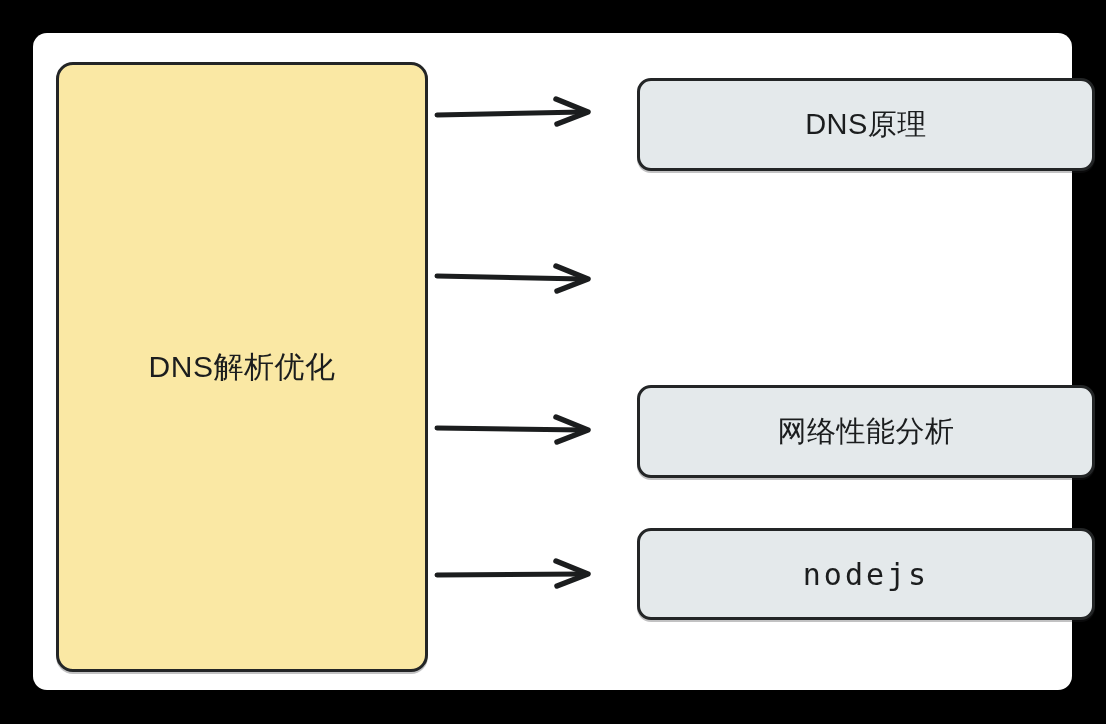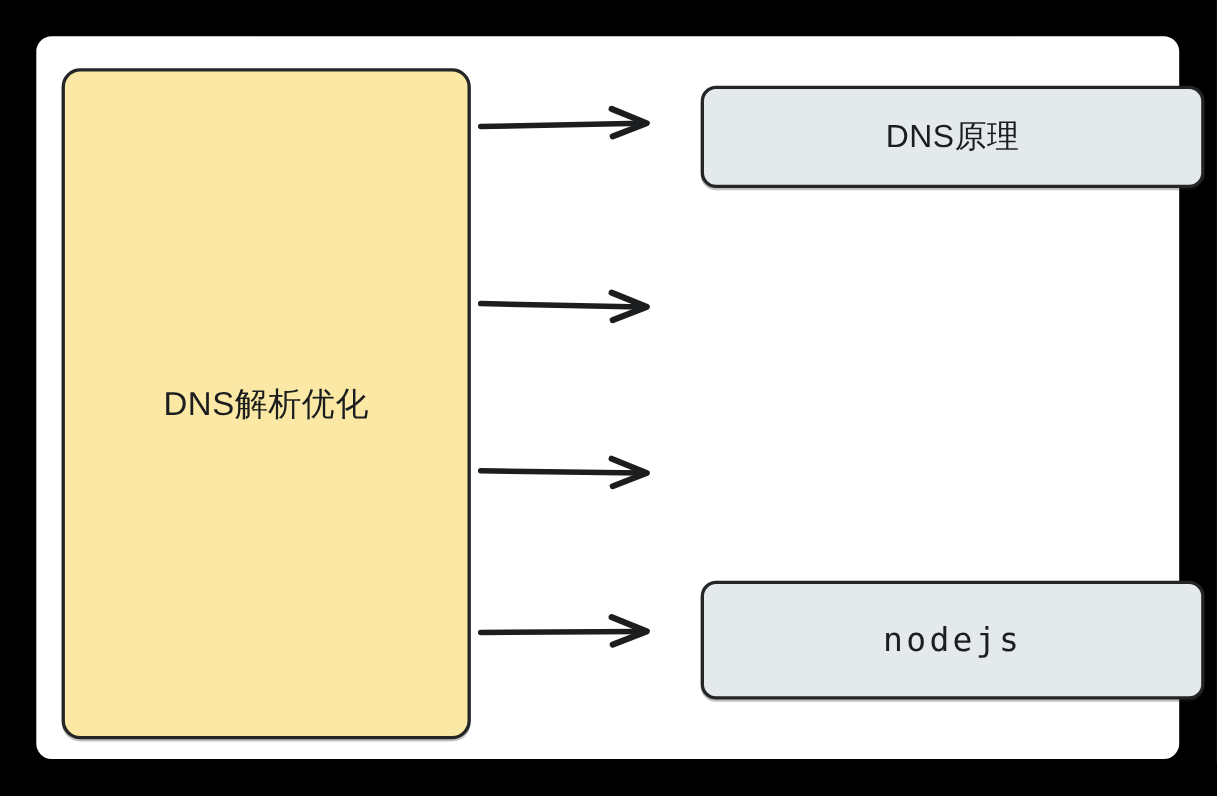--- a/index.html
+++ b/index.html
@@ -62,21 +62,21 @@
     width: 458px;
     background: #e4e9eb;
     font-size: 29px;
     letter-spacing: 0.5px;
     margin-left: 40px;
   }
 
   #node-leaf-0 { top: 78px;  height: 93px; }
   #node-leaf-1 { top: 233px; height: 93px; }
   #node-leaf-2 { top: 385px; height: 93px; }
-  #node-leaf-3 { top: 528px; height: 108px; }
+  #node-leaf-3 { top: 528px; height: 92px; }
 
   #node-leaf-3 .node-label {
     font-family: "DejaVu Sans Mono", "Liberation Mono", monospace;
     font-size: 30px;
     letter-spacing: 3px;
   }
 
   
   #arrow-layer {
     position: absolute;
@@ -128,18 +128,21 @@
       <path class="arrow-line" d="M 437 575 L 583 574"></path>
       <path class="arrow-head" d="M 556 561 L 588 574 L 557 586"></path>
     </g>
   </svg>
 
   <div class="node node-leaf" id="node-leaf-0">
     <span class="node-label">DNS原理</span>
   </div>
 
 
+  <div class="node node-leaf" id="node-leaf-2">
+    <span class="node-label">网络性能分析</span>
+  </div>
 
   <div class="node node-leaf" id="node-leaf-3">
     <span class="node-label">nodejs</span>
   </div>
 
 </div>
 
 </body></html>

